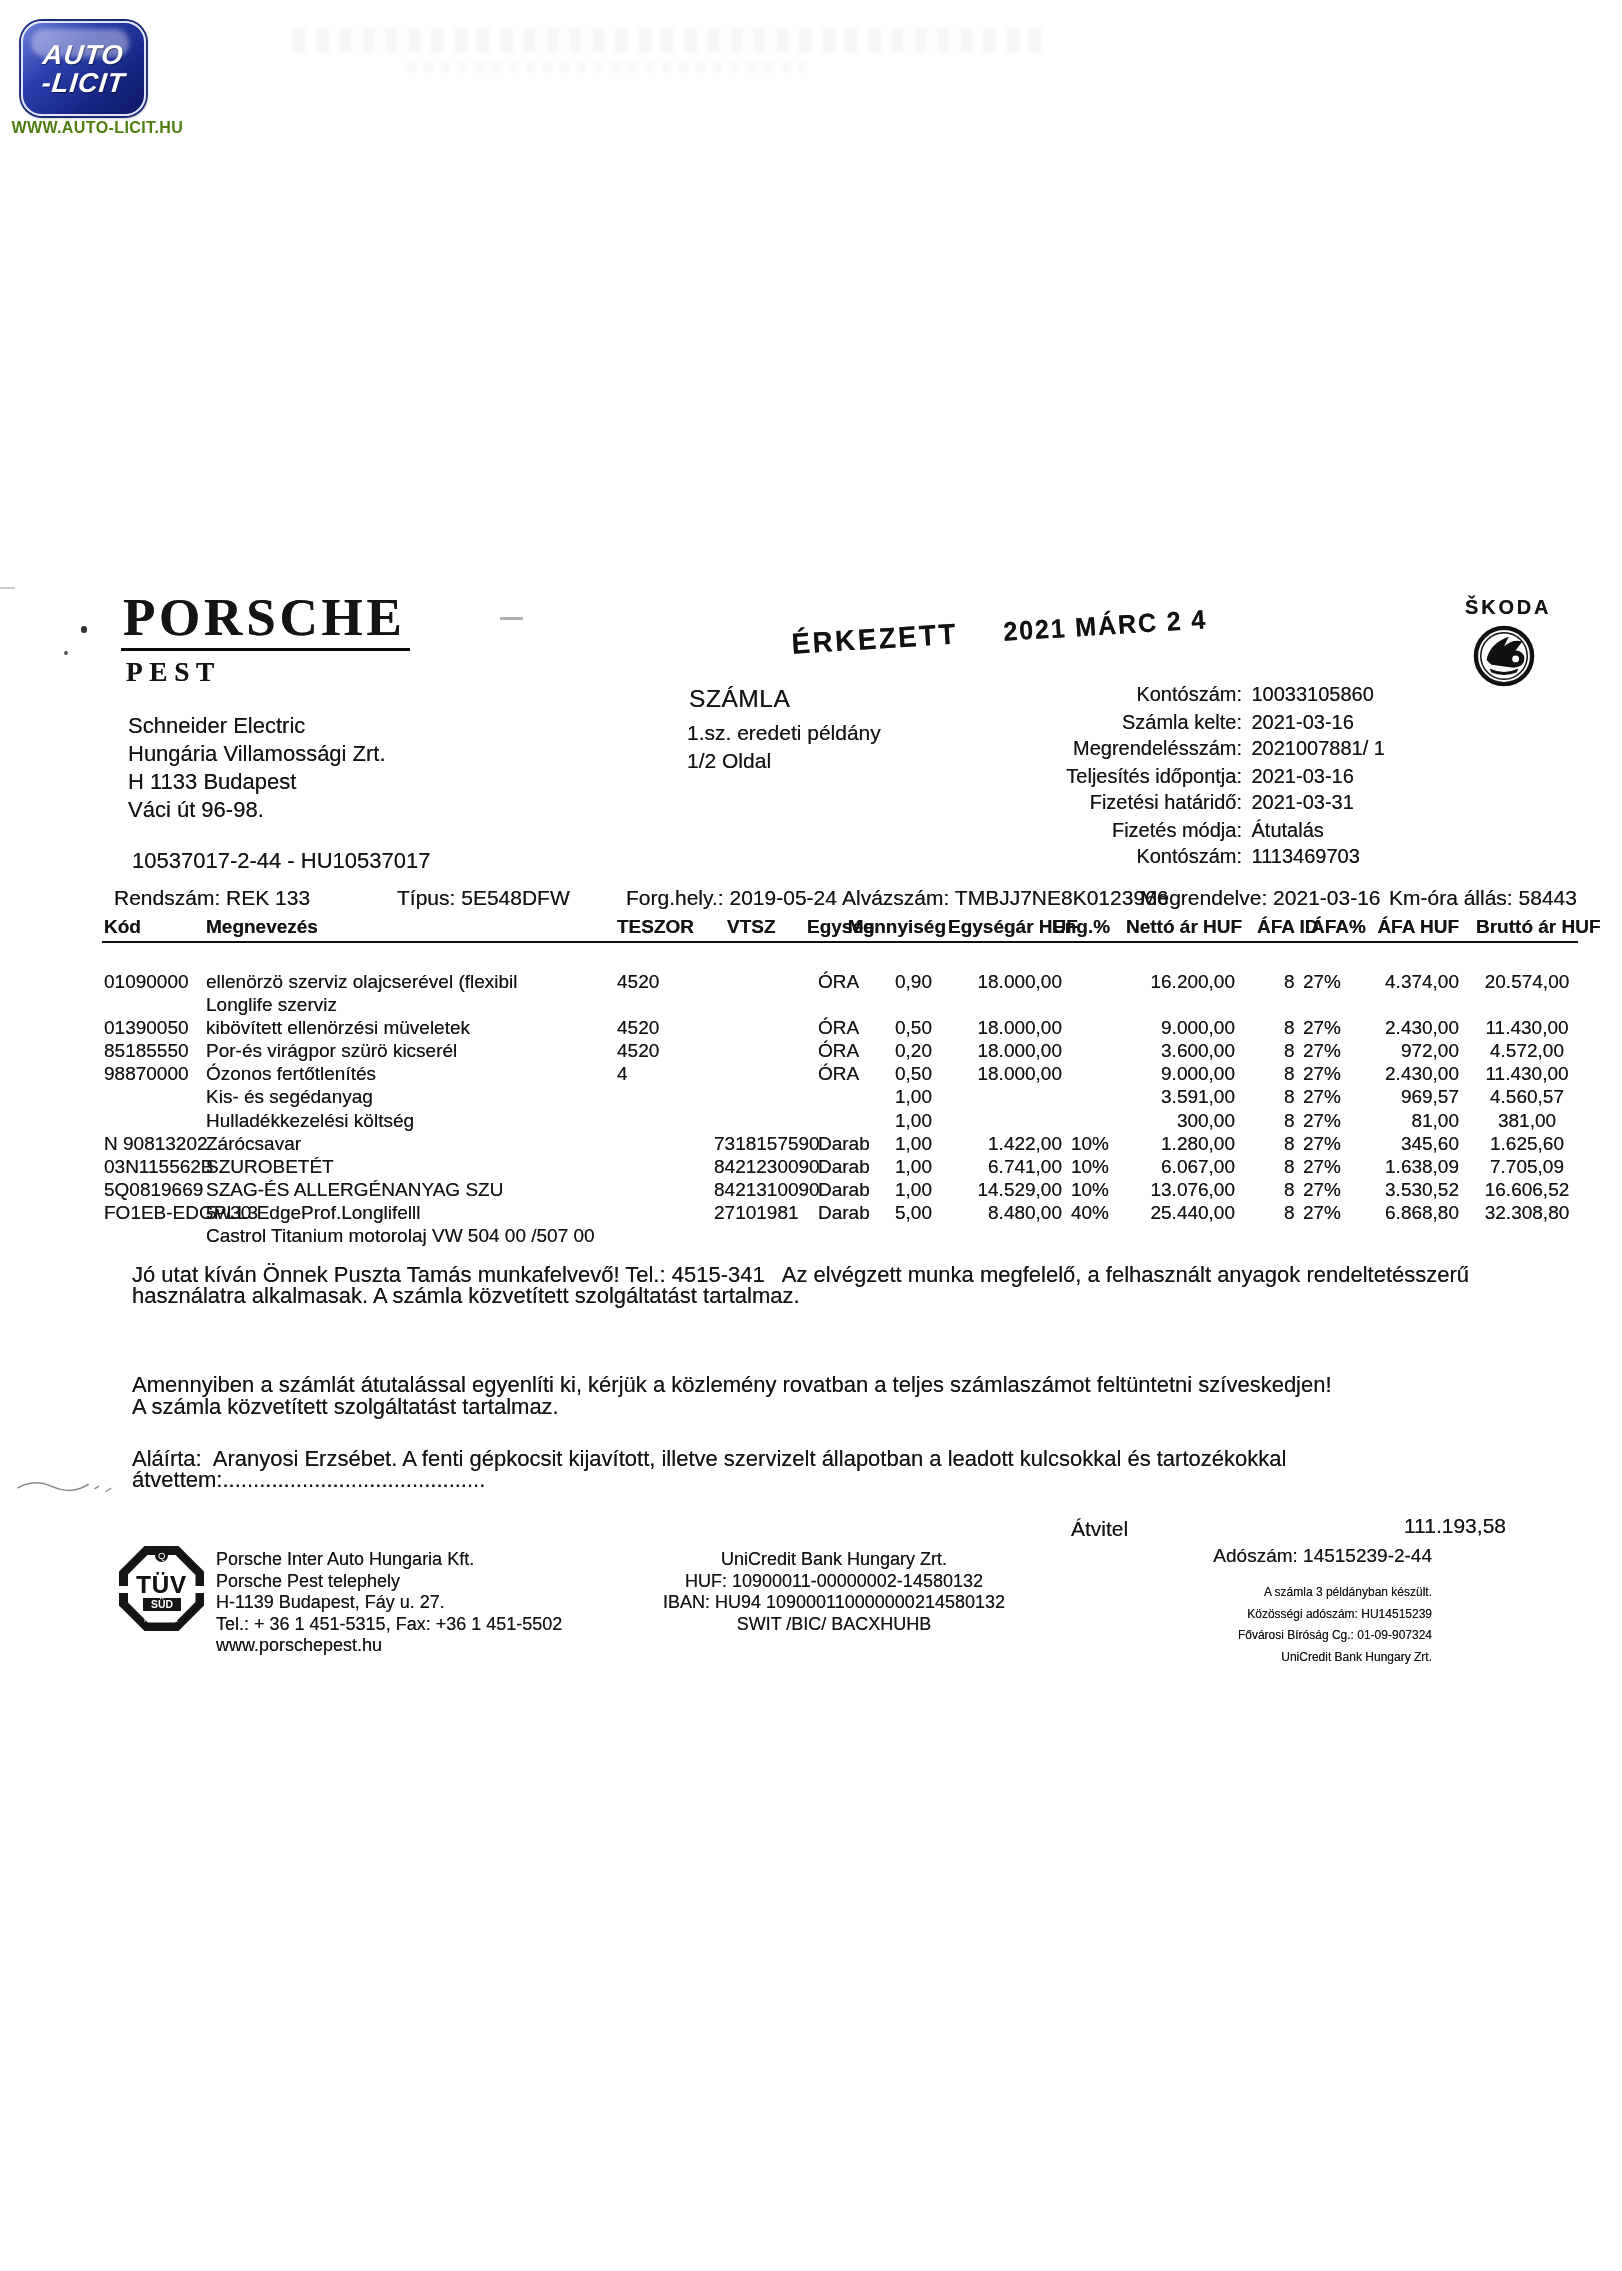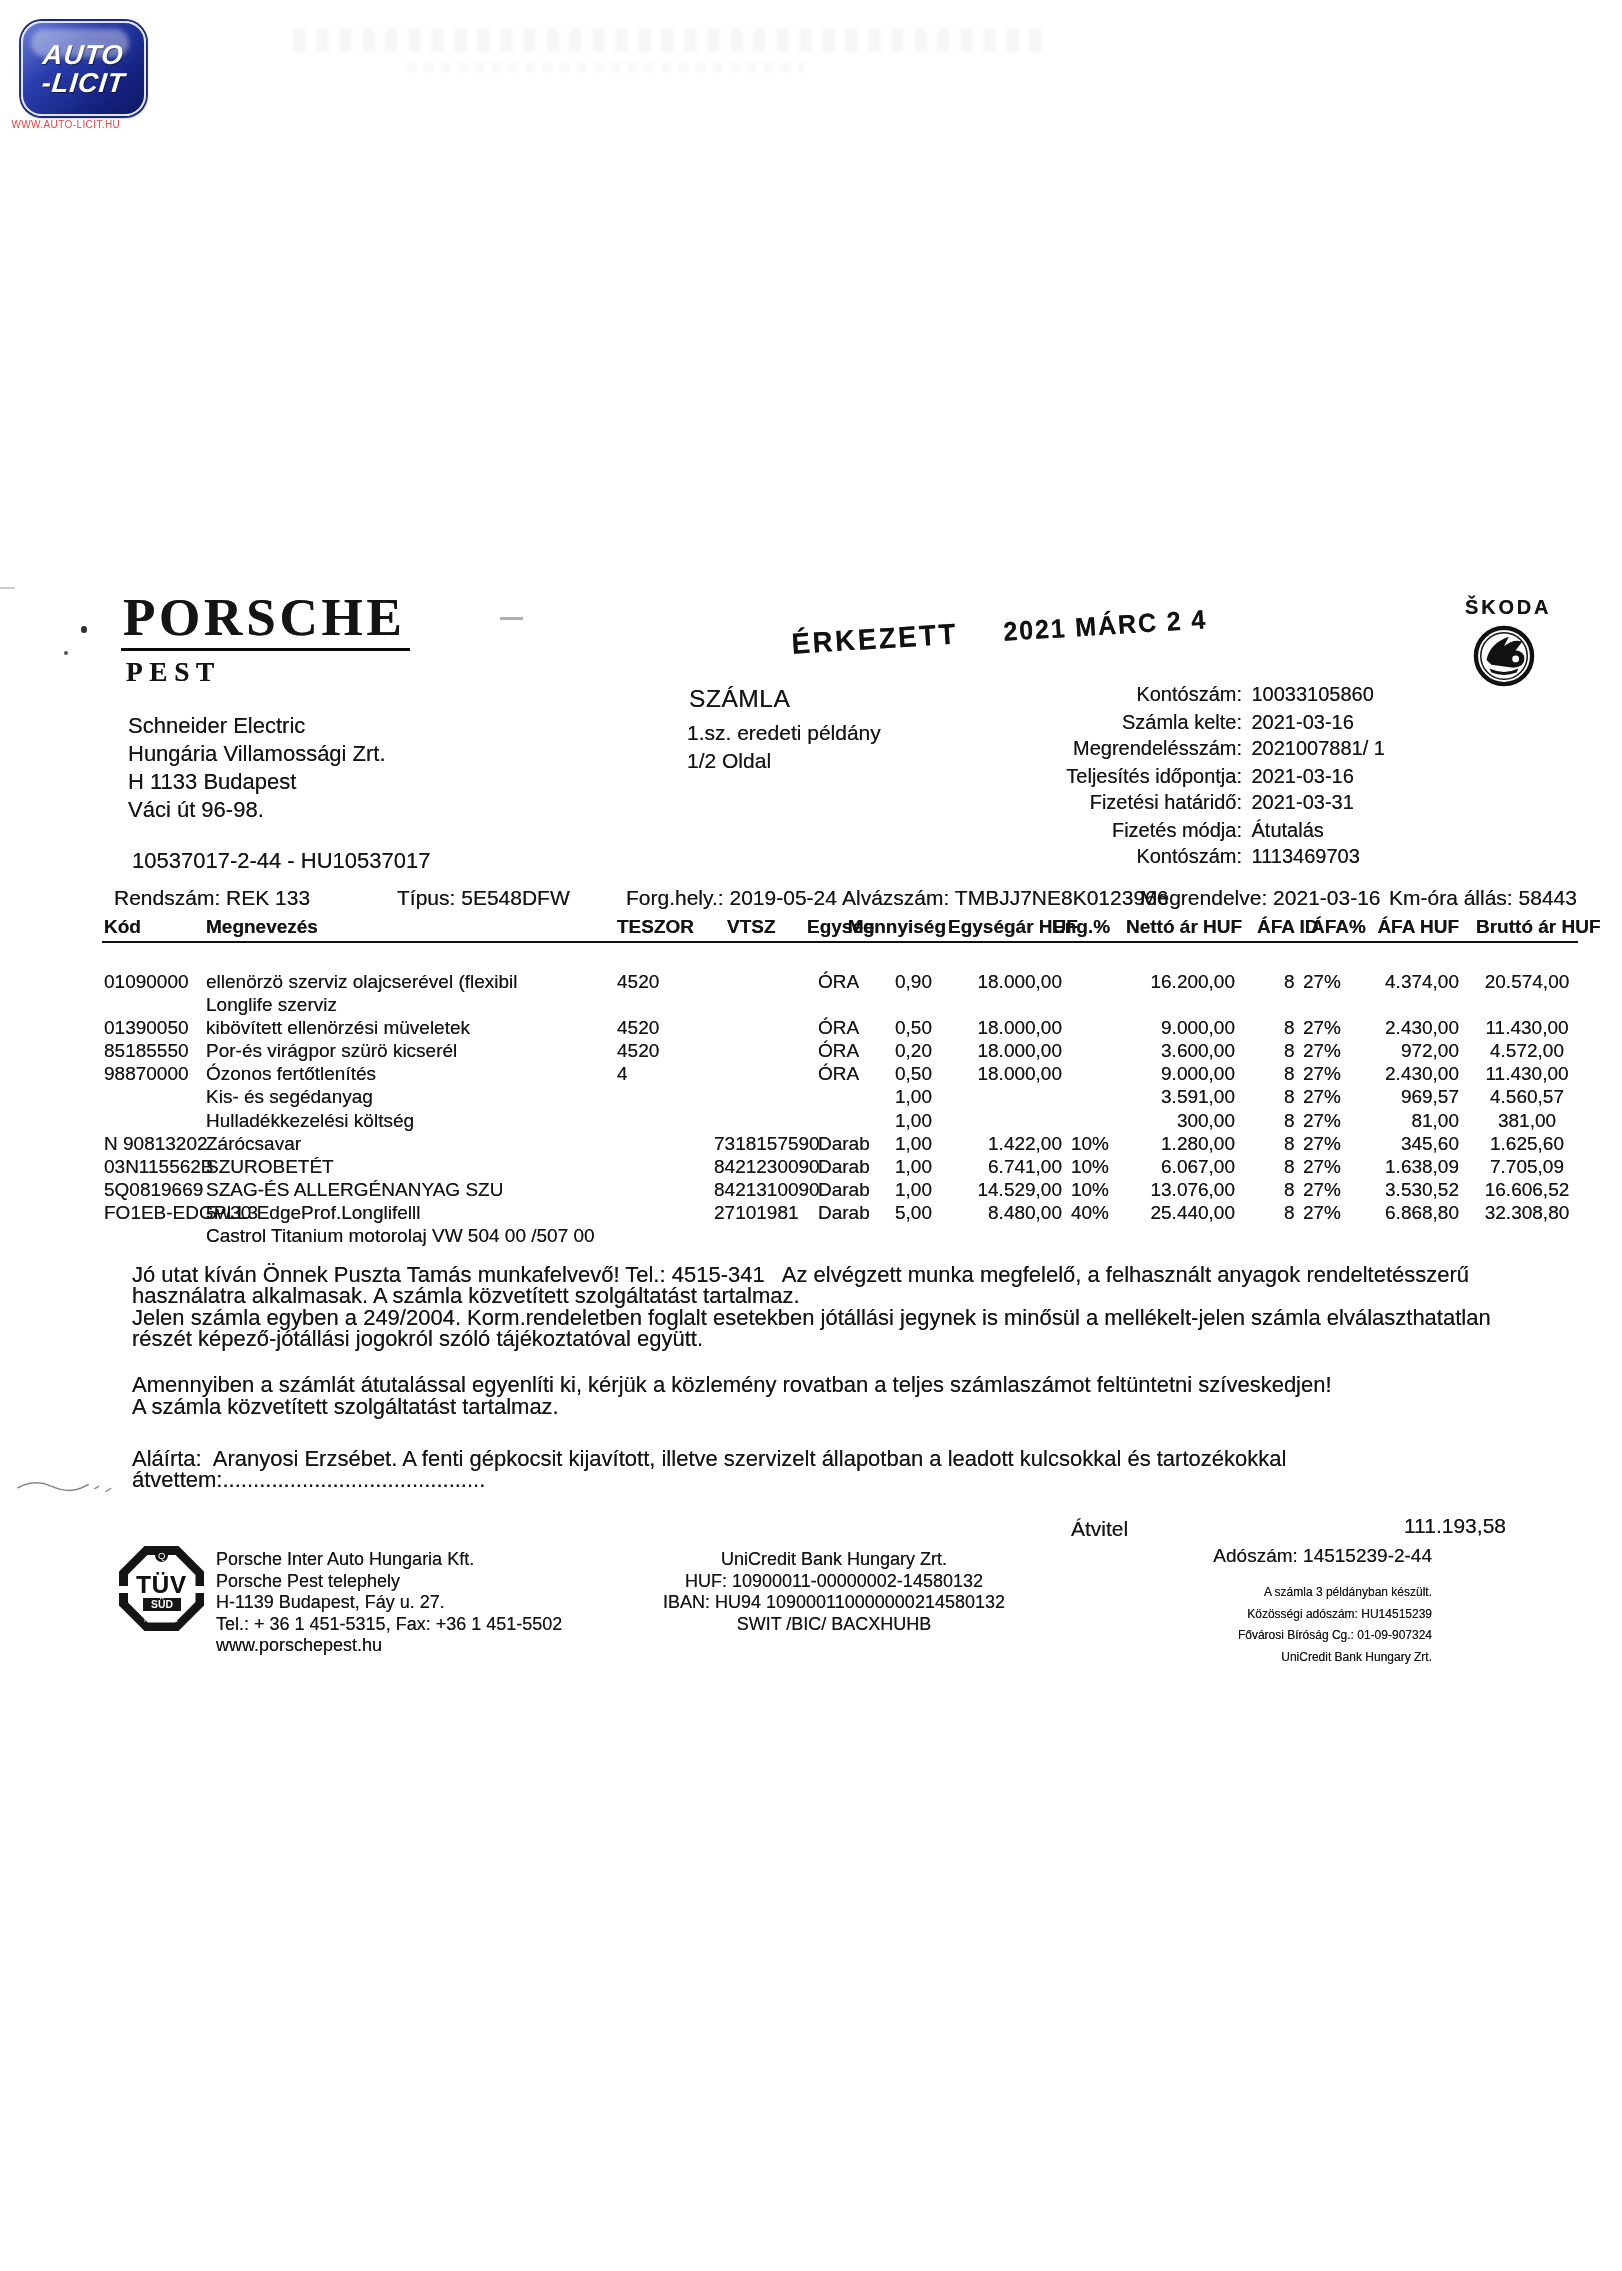--- a/index.html
+++ b/index.html
@@ -13,21 +13,21 @@
   .al-badge{
     position:absolute;left:21px;top:21px;width:121px;height:91px;border-radius:21px;
     background:linear-gradient(140deg,#6d7fd9 0%,#2b3ead 35%,#14227f 75%,#0d1a66 100%);
     border:2.8px solid #dfe4f4;box-shadow:0 0 0 1.9px #1a2a7a, 0.9px 1.9px 2.8px rgba(0,0,0,.4);
     display:flex;flex-direction:column;align-items:center;justify-content:center;
   }
   .al-badge:before{content:"";position:absolute;left:7.6px;top:5.7px;width:98px;height:28px;
     border-radius:15px;background:rgba(255,255,255,.38);filter:blur(2.8px);}
   .al-line{font-style:italic;font-weight:bold;color:#fff;font-size:27.4px;line-height:28px;
     letter-spacing:0.9px;transform:skewX(-6deg);text-shadow:0.9px 0.9px 0.9px rgba(0,0,0,.5);}
-  .al-url{position:absolute;left:11.4px;top:119px;font-size:10px;font-weight:normal;color:#ef4444;
+  .al-url{position:absolute;left:11.4px;top:119px;font-size:16px;font-weight:bold;color:#4d7c0f;
     letter-spacing:0.4px;text-shadow:none;}
 
   
   .ghost1{position:absolute;left:293px;top:28px;width:757px;height:24.6px;opacity:.5;filter:blur(1.4px);
     background:repeating-linear-gradient(90deg,#efefef 0 13.2px,transparent 13.2px 23px);}
   .ghost2{position:absolute;left:407px;top:62px;width:397px;height:9.5px;opacity:.35;filter:blur(1.4px);
     background:repeating-linear-gradient(90deg,#ececec 0 9.5px,transparent 9.5px 17px);}
   .dot1{position:absolute;left:81px;top:626px;width:5.7px;height:6.6px;background:#333;border-radius:50%;}
   .dot2{position:absolute;left:64px;top:651px;width:3.8px;height:3.8px;background:#555;border-radius:50%;}
   .dash1{position:absolute;left:500px;top:617px;width:23px;height:2.8px;background:#8c8c8c;opacity:.7;}
@@ -385,21 +385,20 @@
         <span class="cell c-eng"></span>
         <span class="cell c-netto"></span>
         <span class="cell c-afa_id"></span>
         <span class="cell c-afa_pct"></span>
         <span class="cell c-afa_huf"></span>
         <span class="cell c-brutto"></span>
       </div>
     </div>
 
   <div class="note n-0">Jó utat kíván Önnek Puszta Tamás munkafelvevő! Tel.: 4515-341   Az elvégzett munka megfelelő, a felhasznált anyagok rendeltetésszerű használatra alkalmasak. A számla közvetített szolgáltatást tartalmaz.</div>
-  <div class="note n-1">Jelen számla egyben a 249/2004. Korm.rendeletben foglalt esetekben jótállási jegynek is minősül a mellékelt-jelen számla elválaszthatatlan részét képező-jótállási jogokról szóló tájékoztatóval együtt.</div>
   <div class="note n-2">Amennyiben a számlát átutalással egyenlíti ki, kérjük a közlemény rovatban a teljes számlaszámot feltüntetni szíveskedjen!</div>
   <div class="note n-3">A számla közvetített szolgáltatást tartalmaz.</div>
   <div class="note sig">Aláírta:  Aranyosi Erzsébet. A fenti gépkocsit kijavított, illetve szervizelt állapotban a leadott kulcsokkal és tartozékokkal átvettem:...........................................</div>
 
   <div class="squiggle">
     <svg width="114" height="30" viewBox="0 0 120 32">
       <path d="M4 16 Q22 6 40 14 T 72 16 L 80 12 M 86 17 l 5 -3 M 98 20 l 6 -4" stroke="#555" fill="none" stroke-width="1.6" opacity=".7"></path>
     </svg>
   </div>
 

